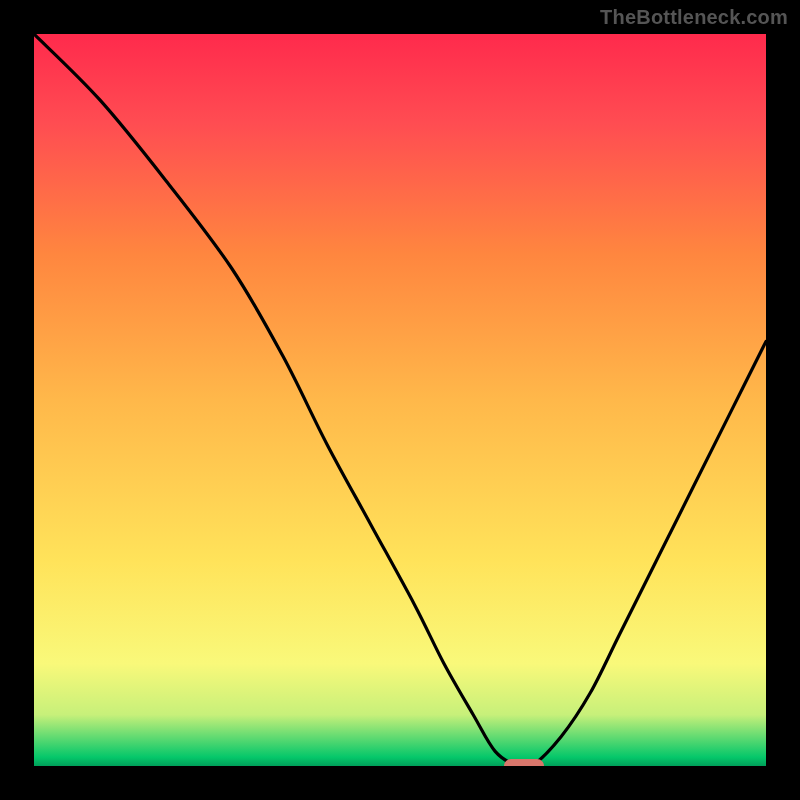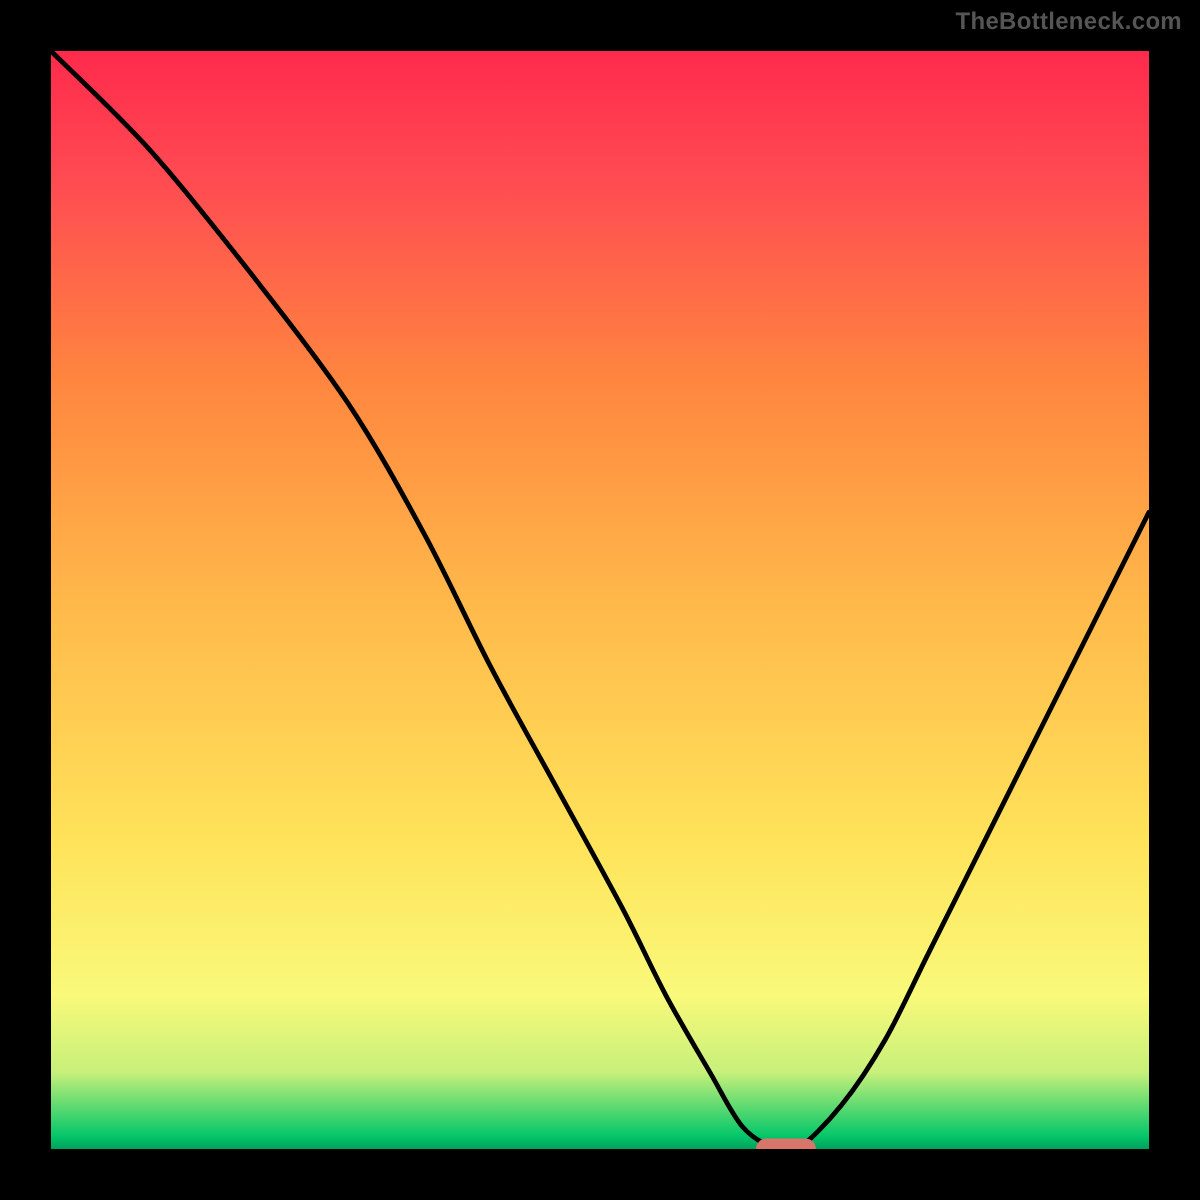--- a/index.html
+++ b/index.html
@@ -52,21 +52,21 @@
     height: 14px;
     border-radius: 7px;
     background: #d8766b;
     transform: translate(-50%, -50%);
   }
   .watermark {
     position: absolute;
     top: 6px;
     right: 12px;
     font-family: Arial, Helvetica, sans-serif;
-    font-size: 16px;
+    font-size: 20px;
     font-weight: 600;
     color: #555;
     letter-spacing: 0.2px;
     user-select: none;
   }
 </style>
 </head>
 <body>
 
 <div class="frame">

